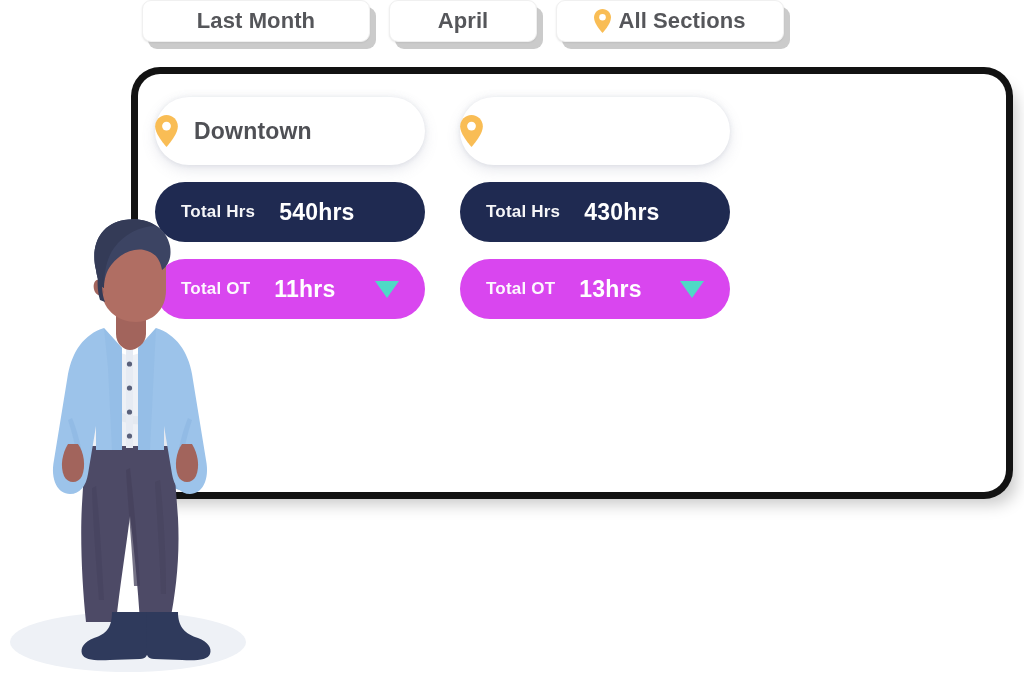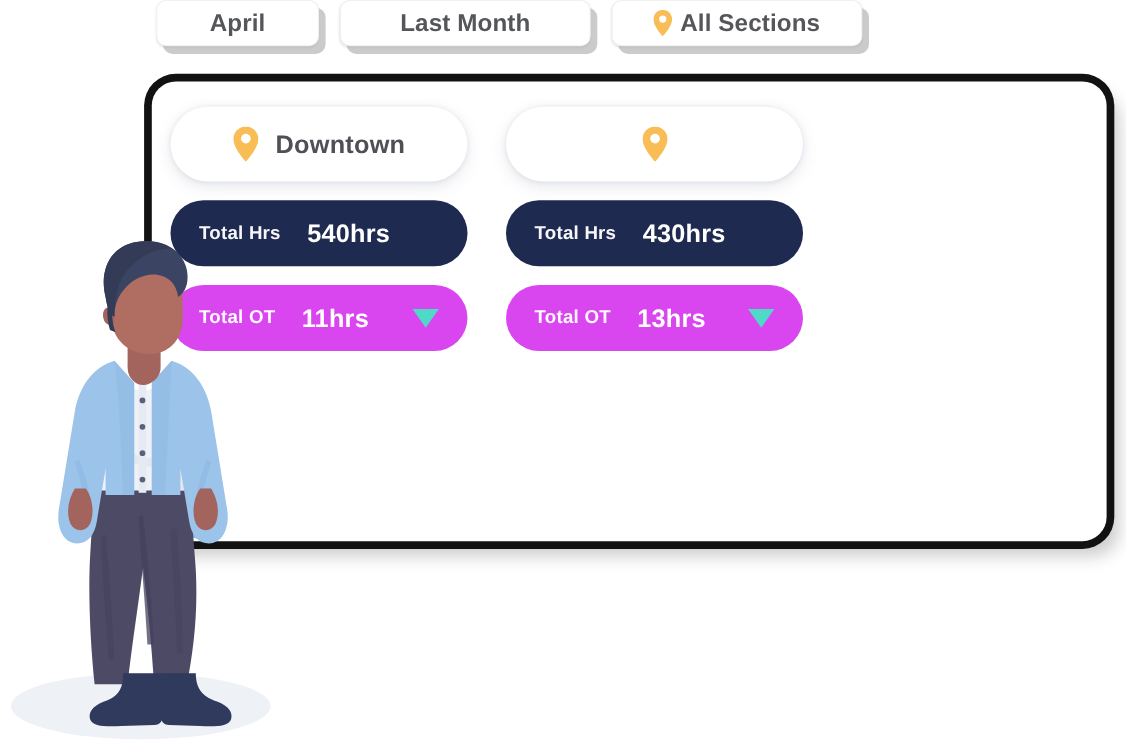--- a/index.html
+++ b/index.html
@@ -93,21 +93,21 @@
     row-gap: 17px;
   }
 
   
   .loc-pill {
     height: 68px;
     background: #ffffff;
     border-radius: 34px;
     display: flex;
     align-items: center;
-    justify-content: center;
+    justify-content: flex-start;
     gap: 16px;
     box-shadow: 0 5px 14px rgba(110,120,150,0.17),
                 0 1px 4px rgba(110,120,150,0.10),
                 0 -2px 6px rgba(140,150,175,0.07);
   }
 
   .loc-pill .loc-name {
     font-size: 23px;
     font-weight: bold;
     color: #4f5055;
@@ -167,26 +167,26 @@
     pointer-events: none;
   }
 </style>
 </head>
 <body>
 
 <div id="stage">
 
   <div class="filter-bar">
 
+    <div class="filter-chip chip-month">
+      <span class="chip-label">Last Month</span>
+    </div>
+
     <div class="filter-chip chip-april">
       <span class="chip-label">April</span>
-    </div>
-
-    <div class="filter-chip chip-month">
-      <span class="chip-label">Last Month</span>
     </div>
 
     <div class="filter-chip chip-section">
       <span class="pin">
         <svg width="17" height="24" viewBox="0 0 17 24">
           <path d="M8.5 0C3.8 0 0 3.8 0 8.5C0 15 8.5 24 8.5 24C8.5 24 17 15 17 8.5C17 3.8 13.2 0 8.5 0Z" fill="#f9bd55"></path>
           <circle cx="8.5" cy="8.3" r="3.3" fill="#ffffff"></circle>
         </svg>
       </span>
       <span class="chip-label">All Sections</span>

